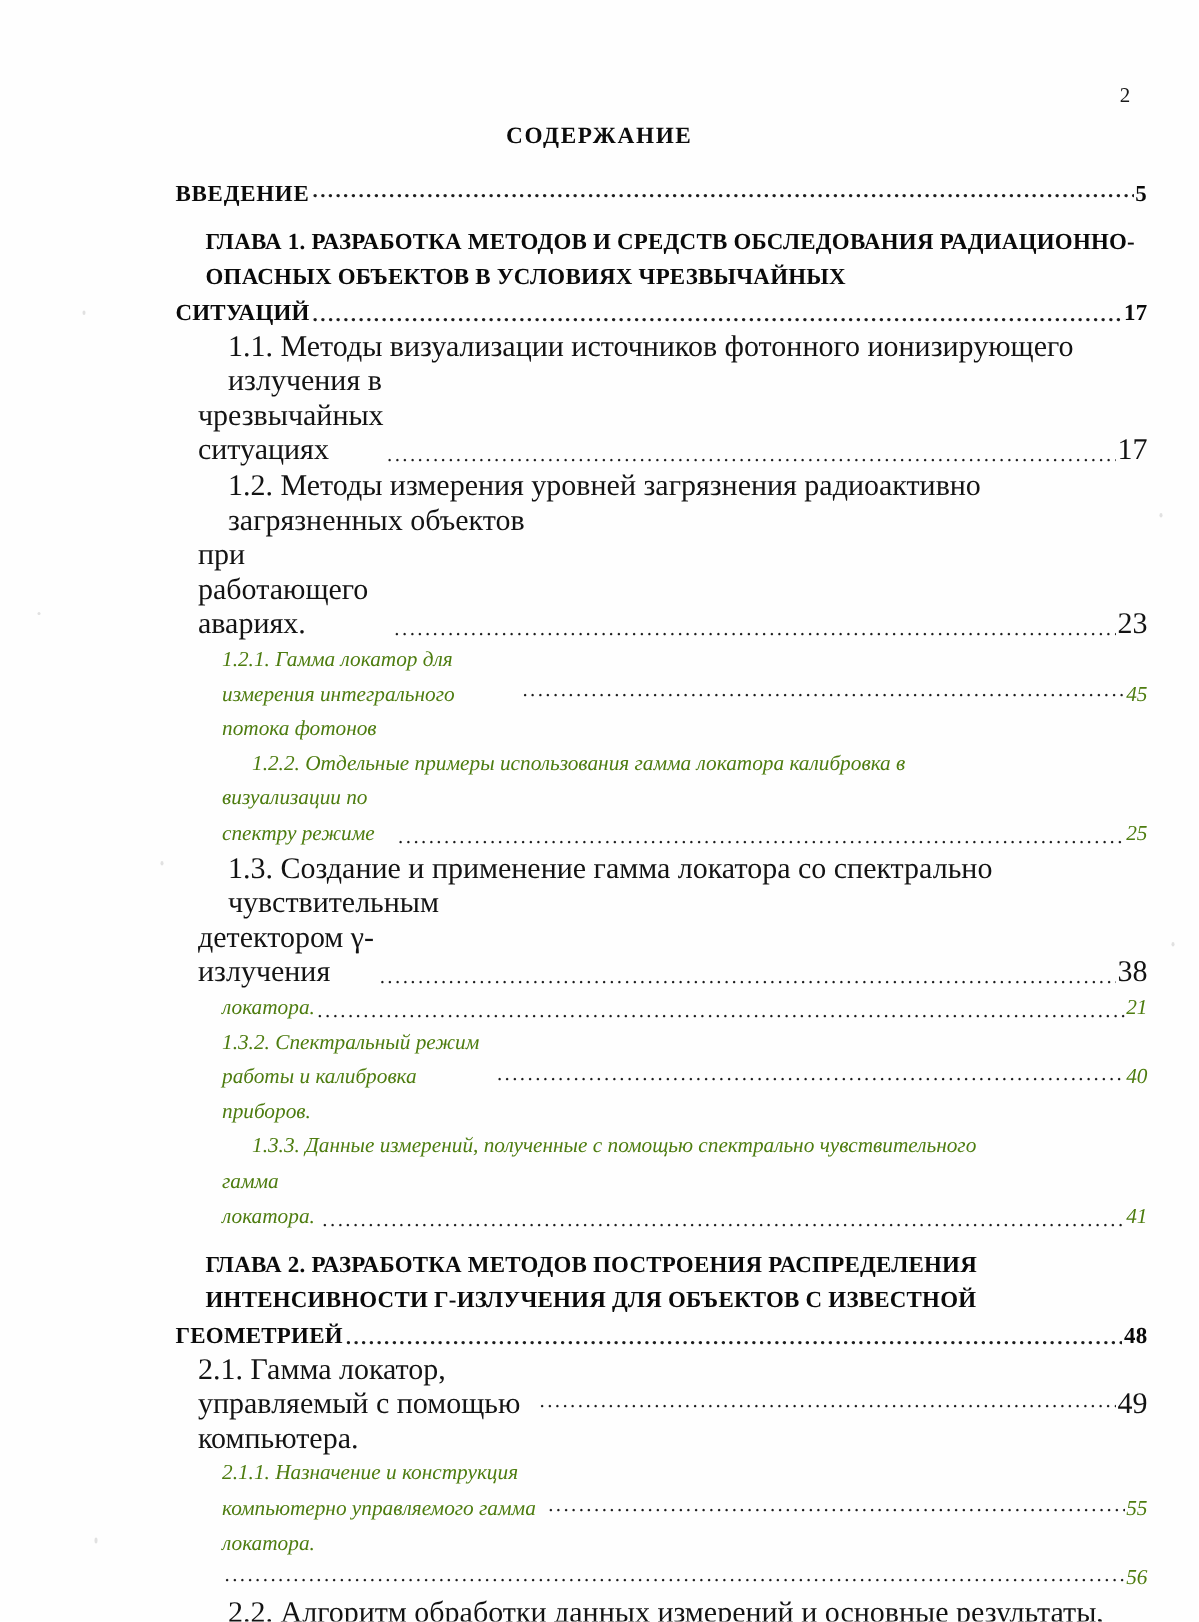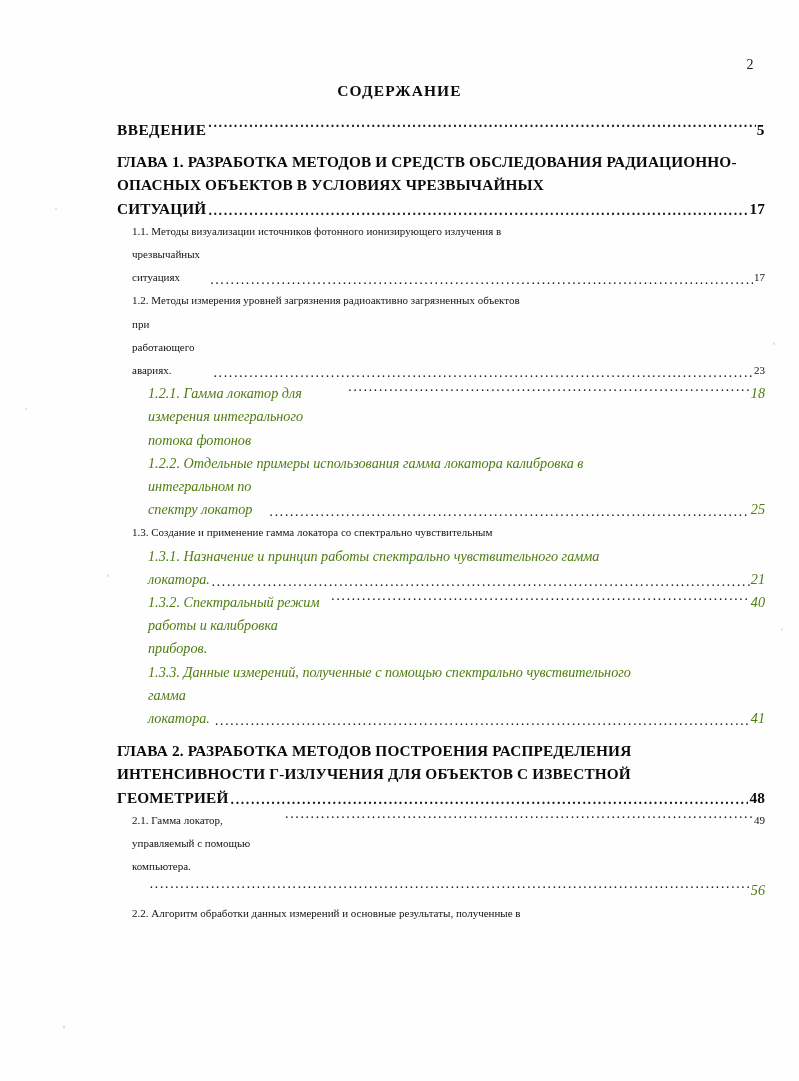--- a/index.html
+++ b/index.html
@@ -46,21 +46,21 @@
   .toc {
     position: absolute;
     top: 118px;
     left: 117px;
     width: 648px;
   }
 
   
   .entry {
     display: flex;
-    align-items: flex-start;
+    align-items: center;
     width: 100%;
     line-height: 23.2px;
     margin: 0;
   }
   .entry .txt {
     flex: 0 1 auto;
     white-space: normal;
   }
   .entry .leader {
     flex: 1 1 auto;
@@ -82,20 +82,21 @@
     text-align: right;
     font-variant-numeric: lining-nums;
   }
 
   
   .entry.wrap {
     display: block;
   }
   .entry.wrap .line1 {
     display: block;
+    margin-left: 20px;
   }
   .entry.wrap .line2 {
     display: flex;
     align-items: flex-end;
     width: 100%;
   }
 
   
   .chapter {
     font-weight: bold;
@@ -108,21 +109,21 @@
 
   .intro {
     font-weight: bold;
     font-size: 15.3px;
     letter-spacing: 0.5px;
     margin-left: 0px;
     color: #0a0a0a;
   }
 
   .lvl2 {
-    font-size: 11px;
+    font-size: 20px;
     margin-left: 15px;
     width: 633px;
     color: #131313;
   }
 
   .lvl3 {
     font-size: 14.2px;
     font-style: italic;
     margin-left: 31px;
     width: 617px;
@@ -174,35 +175,39 @@
         <span class="line1">1.2. Методы измерения уровней загрязнения радиоактивно загрязненных объектов</span>
         <span class="line2">
           <span class="txt">при работающего авариях.</span>
           <span class="leader"></span>
           <span class="pg">23</span>
         </span>
       </div>
       <div class="entry lvl3">
         <span class="txt">1.2.1. Гамма локатор для измерения интегрального потока фотонов</span>
         <span class="leader"></span>
-        <span class="pg">18</span>
+        <span class="pg">45</span>
       </div>
       <div class="entry lvl3 wrap">
         <span class="line1">1.2.2. Отдельные примеры использования гамма локатора калибровка в</span>
         <span class="line2">
-          <span class="txt">интегральном по спектру локатор</span>
+          <span class="txt">визуализации по спектру режиме</span>
           <span class="leader"></span>
           <span class="pg">25</span>
         </span>
       </div>
       <div class="entry lvl2 wrap">
         <span class="line1">1.3. Создание и применение гамма локатора со спектрально чувствительным</span>
+        <span class="line2">
+          <span class="txt">детектором γ-излучения</span>
+          <span class="leader"></span>
+          <span class="pg">38</span>
+        </span>
       </div>
       <div class="entry lvl3 wrap">
-        <span class="line1">1.3.1. Назначение и принцип работы спектрально чувствительного гамма</span>
         <span class="line2">
           <span class="txt">локатора.</span>
           <span class="leader"></span>
           <span class="pg">21</span>
         </span>
       </div>
       <div class="entry lvl3">
         <span class="txt">1.3.2. Спектральный режим работы и калибровка приборов.</span>
         <span class="leader"></span>
         <span class="pg">40</span>
@@ -221,20 +226,25 @@
         <span class="line2">
           <span class="txt">ГЕОМЕТРИЕЙ</span>
           <span class="leader"></span>
           <span class="pg">48</span>
         </span>
       </div>
       <div class="entry lvl2">
         <span class="txt">2.1. Гамма локатор, управляемый с помощью компьютера.</span>
         <span class="leader"></span>
         <span class="pg">49</span>
+      </div>
+      <div class="entry lvl3">
+        <span class="txt">2.1.1. Назначение и конструкция компьютерно управляемого гамма локатора.</span>
+        <span class="leader"></span>
+        <span class="pg">55</span>
       </div>
       <div class="entry lvl3">
         <span class="leader"></span>
         <span class="pg">56</span>
       </div>
       <div class="entry lvl2 wrap">
         <span class="line1">2.2. Алгоритм обработки данных измерений и основные результаты, полученные в</span>
       </div>
     </div>
 

